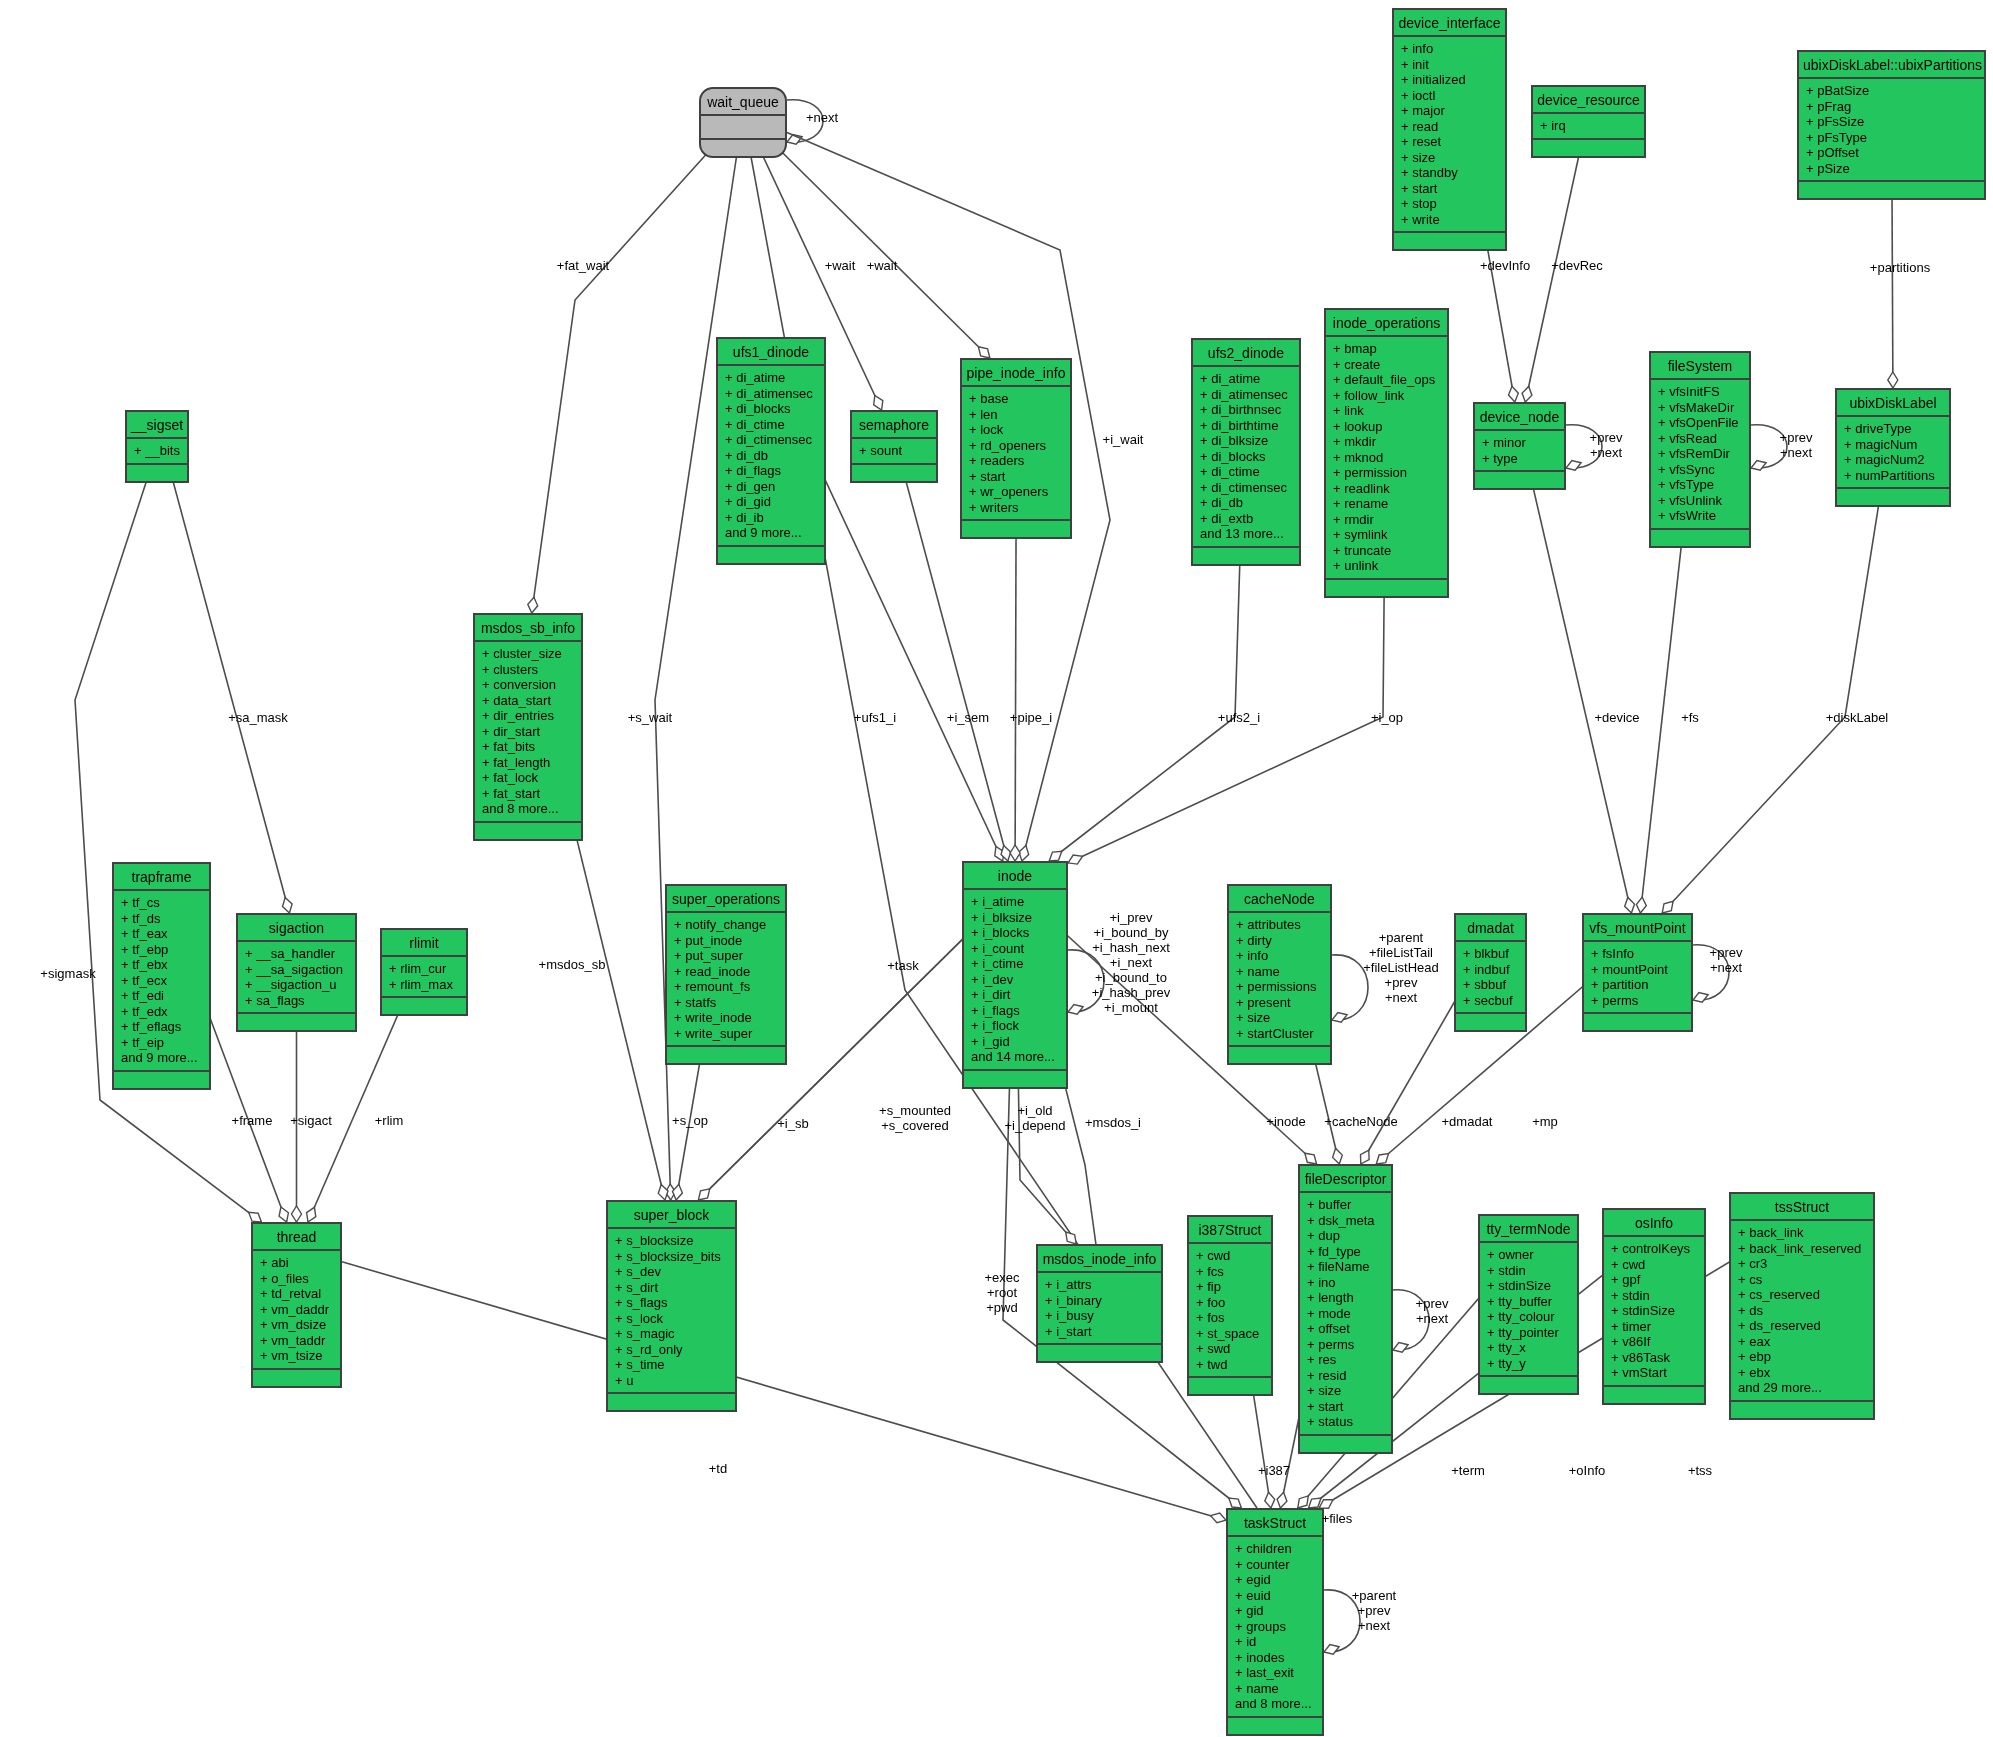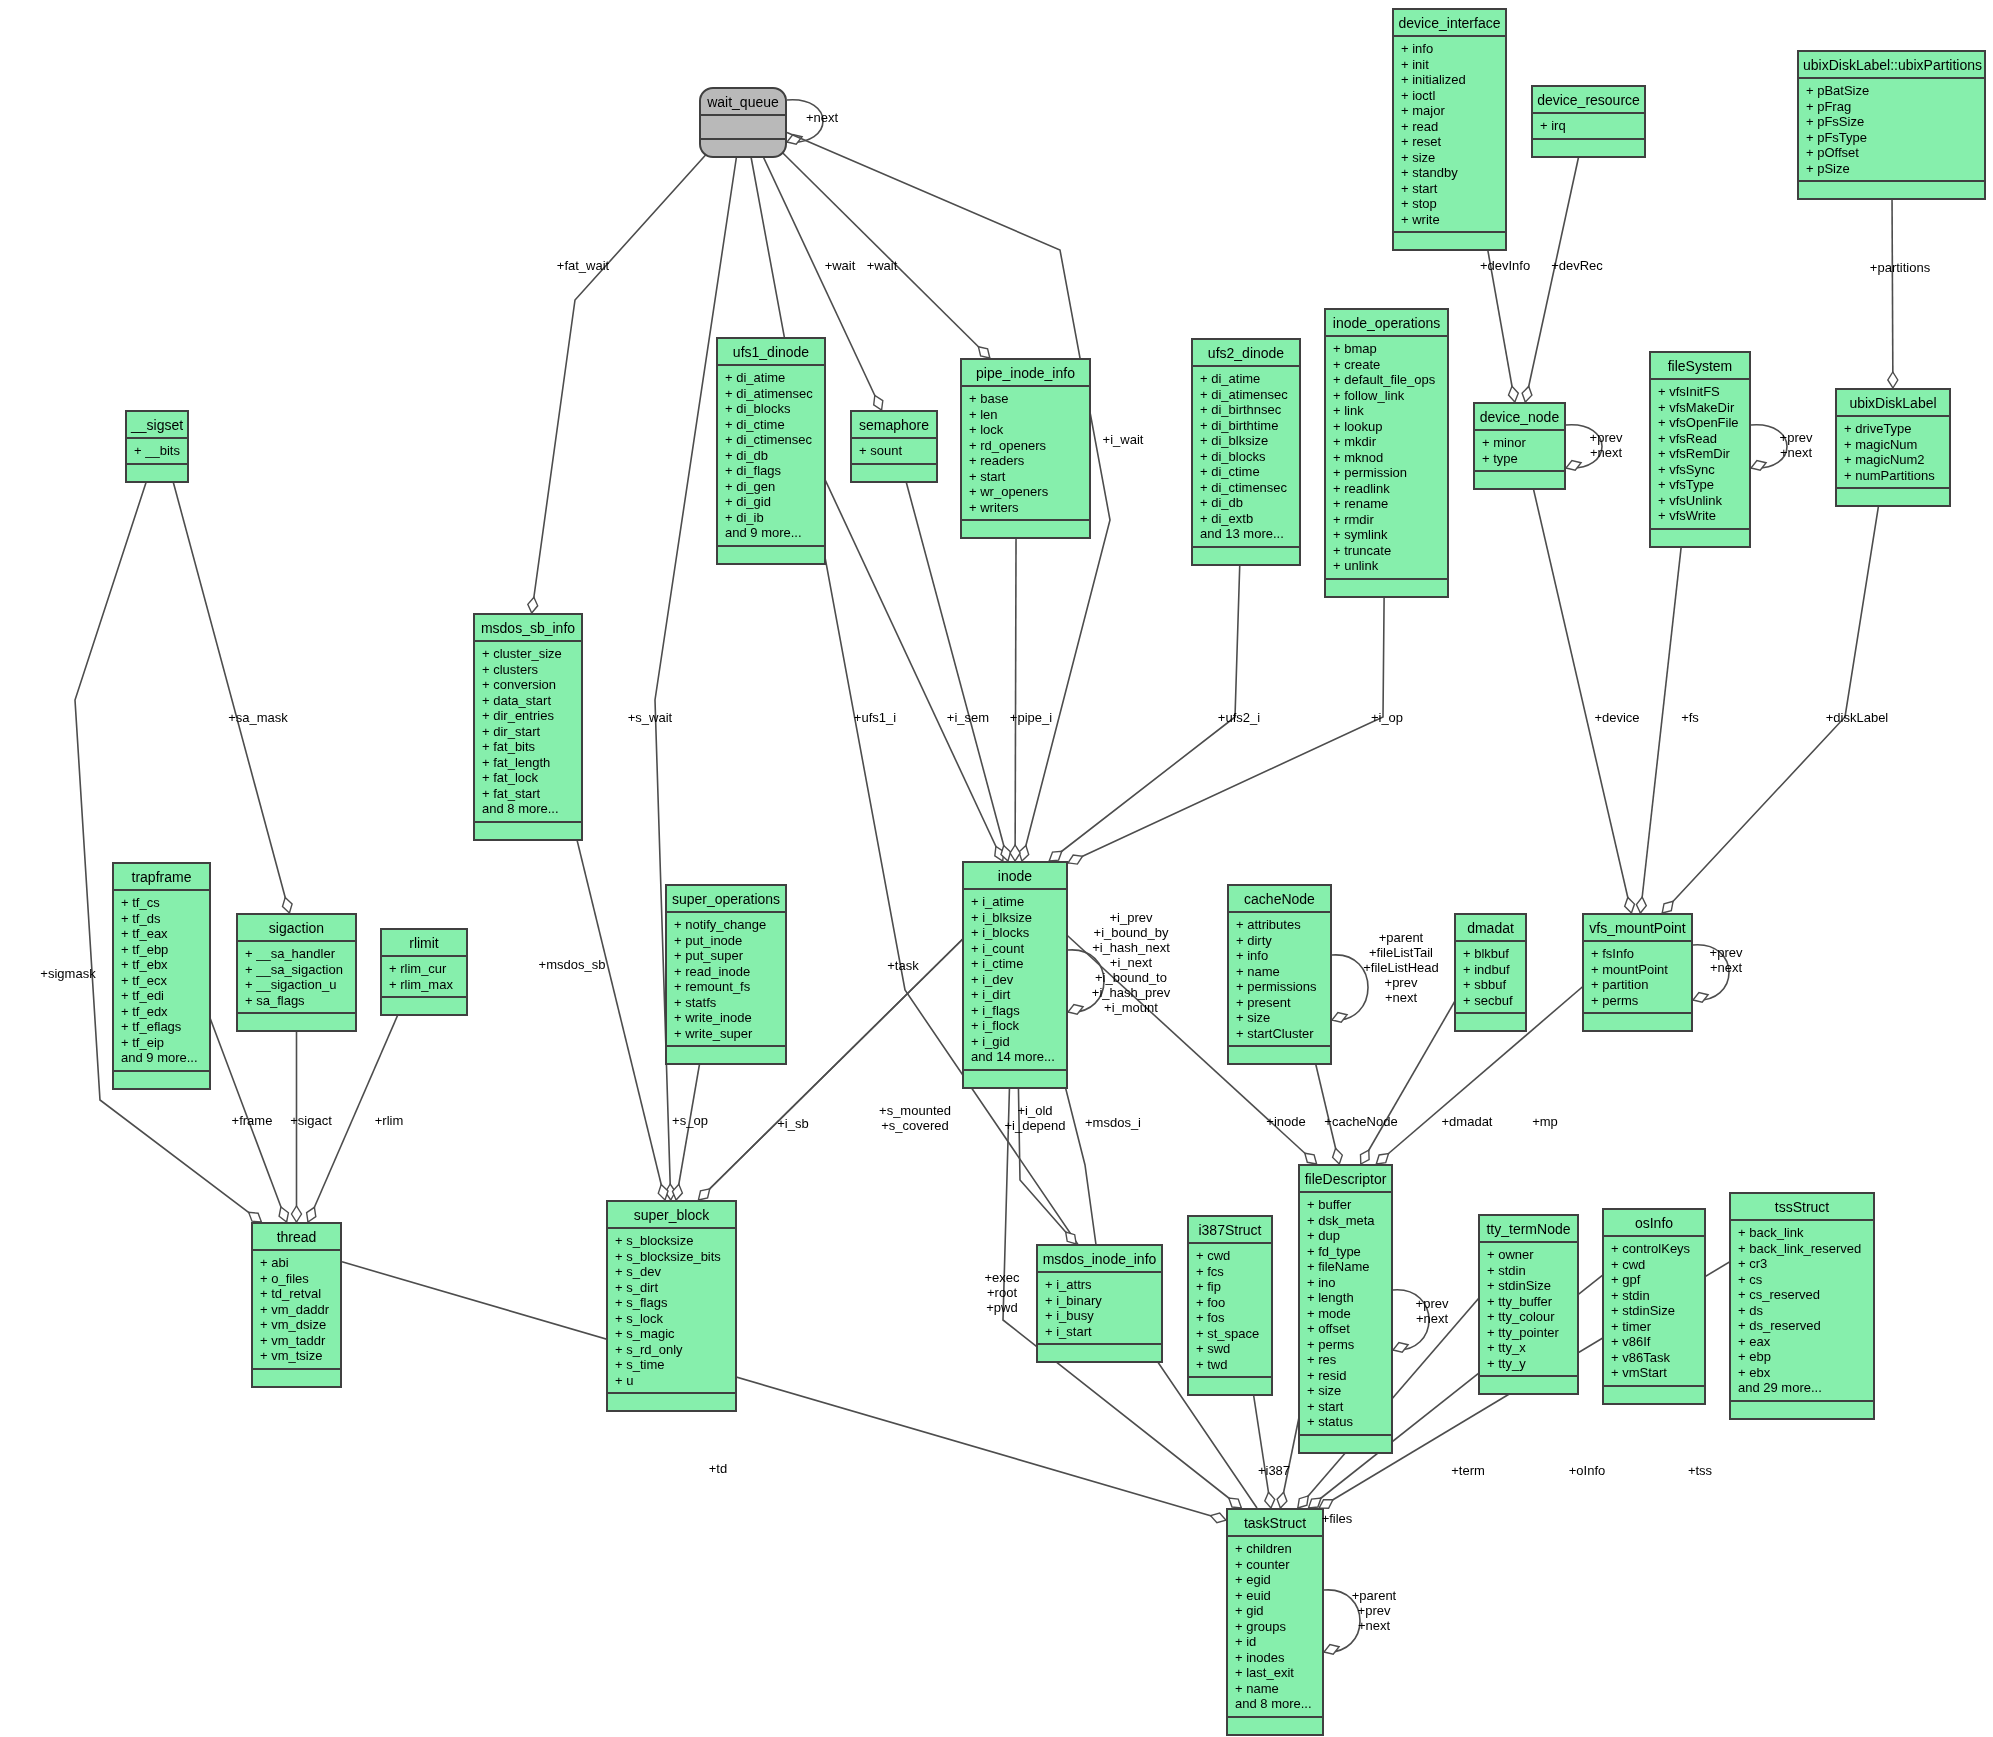--- a/index.html
+++ b/index.html
@@ -2,21 +2,21 @@
 <html><head>
 <meta charset="utf-8">
 <style>
   html,body{margin:0;padding:0;background:#ffffff;}
   #diagram{
     position:relative;width:1993px;height:1737px;background:#ffffff;overflow:hidden;
     font-family:"Liberation Sans","DejaVu Sans",sans-serif;color:#000;
   }
   #edges-svg{position:absolute;left:0;top:0;z-index:1;}
   .uml-box{
-    position:absolute;z-index:2;background:#86efac;border:2px solid #404040;
+    position:absolute;z-index:2;background:#22c55e;border:2px solid #404040;
     box-sizing:border-box;
   }
   .uml-box.focus{background:#b9b9b9;}
   .uml-title{
     text-align:center;font-size:14px;line-height:18px;padding:4px 4px 3px 4px;
     white-space:nowrap;
   }
   .uml-fields{border-top:2px solid #404040;padding:4px 7px;min-height:14px;}
   .fld{font-size:13px;line-height:15.5px;white-space:nowrap;}
   .uml-methods{border-top:2px solid #404040;min-height:16px;}
@@ -184,21 +184,21 @@
       </div>
       <div class="uml-methods"></div>
     </div>
     <div class="uml-box" style="left: 850px; top: 410px; width: 88px;">
       <div class="uml-title">semaphore</div>
       <div class="uml-fields">
         <div class="fld">+ sount</div>
       </div>
       <div class="uml-methods"></div>
     </div>
-    <div class="uml-box" style="left: 960px; top: 358px; width: 131px;">
+    <div class="uml-box" style="left: 960px; top: 358px; width: 112px;">
       <div class="uml-title">pipe_inode_info</div>
       <div class="uml-fields">
         <div class="fld">+ base</div>
         <div class="fld">+ len</div>
         <div class="fld">+ lock</div>
         <div class="fld">+ rd_openers</div>
         <div class="fld">+ readers</div>
         <div class="fld">+ start</div>
         <div class="fld">+ wr_openers</div>
         <div class="fld">+ writers</div>

